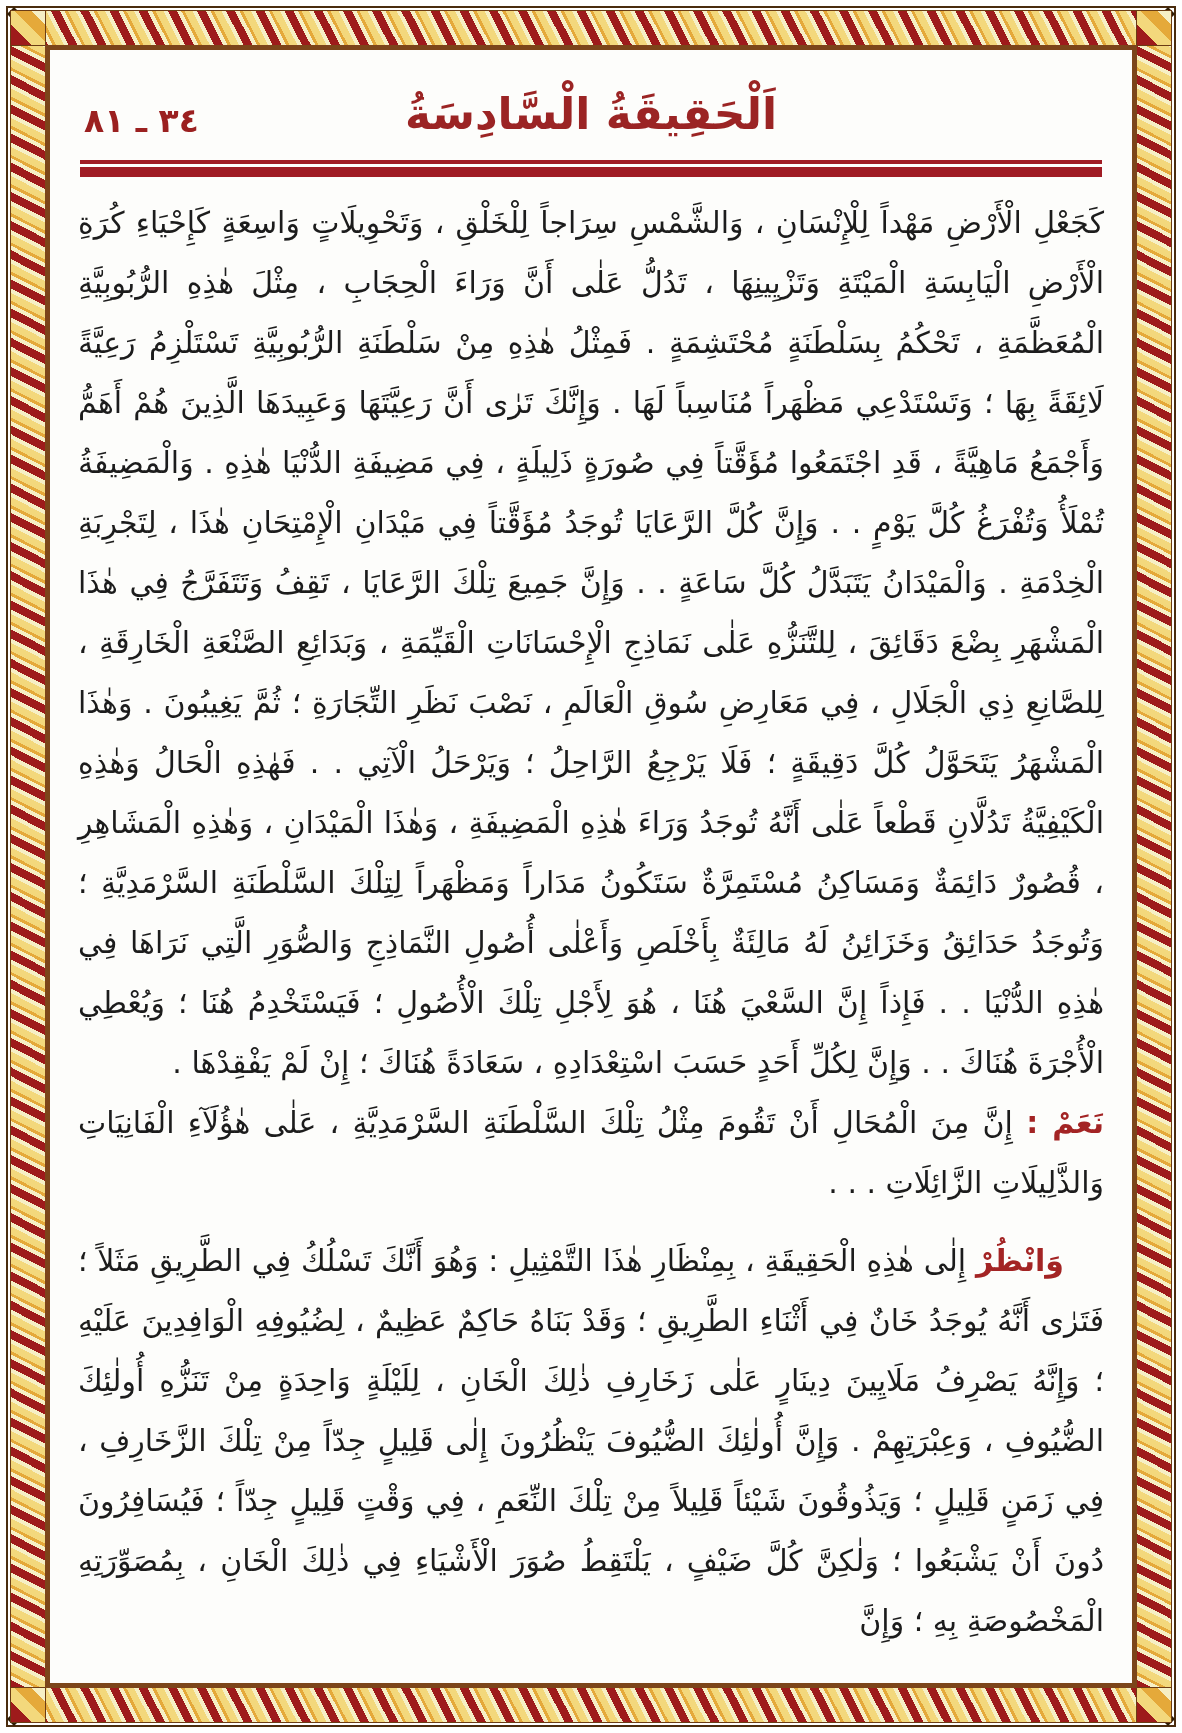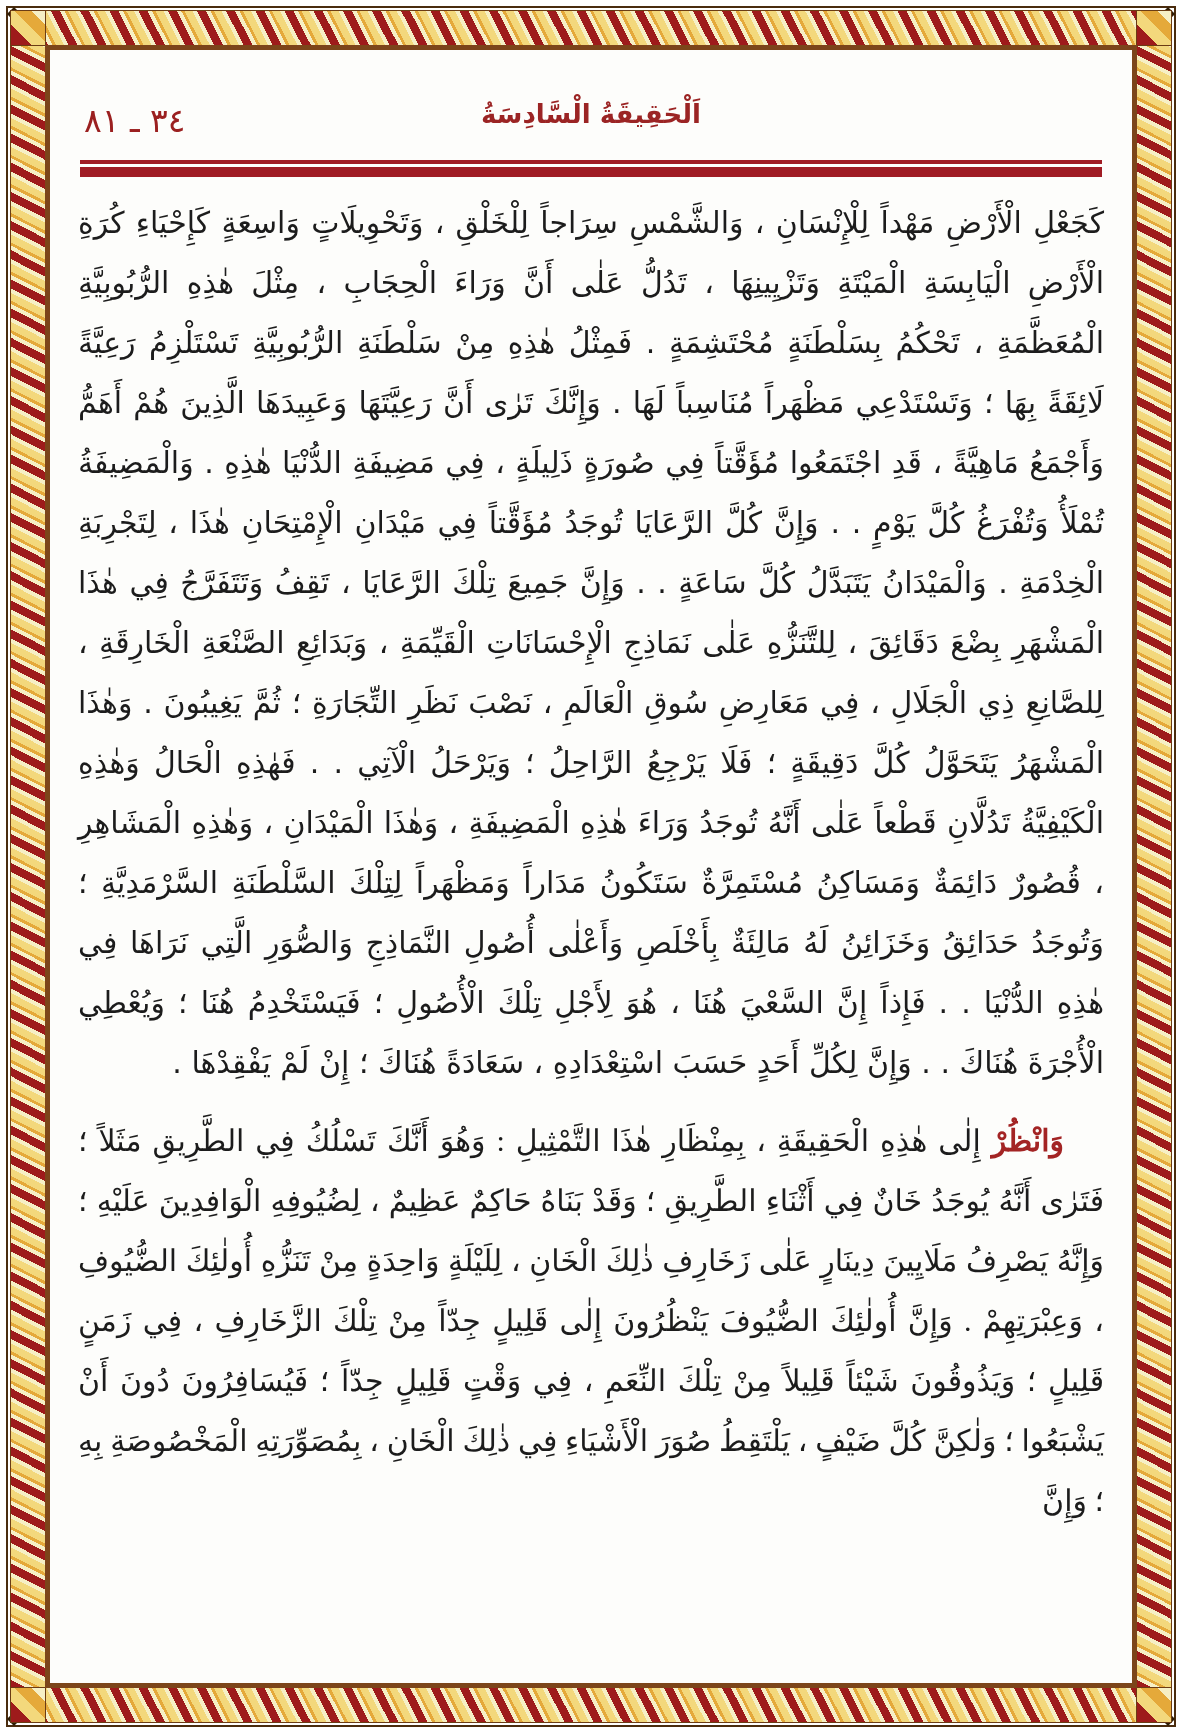--- a/index.html
+++ b/index.html
@@ -48,43 +48,43 @@
   .content{
     position:absolute;inset:50px;
     padding:20px 28px 0 28px;
     background:#fdfdfb;
     direction:rtl;
   }
   .header{position:relative;height:80px;margin-top:4px;}
   .chapter-title{
     position:absolute;left:0;right:0;top:0;
     text-align:center;
-    color:#9b2424;font-weight:bold;font-size:26px;line-height:80px;
+    color:#9b2424;font-weight:bold;font-size:44px;line-height:80px;
   }
   .page-number{
     position:absolute;right:0;top:14px;   
-    color:#9b2020;font-weight:normal;font-size:33px;line-height:66px;text-align:right;
+    color:#9b2020;font-weight:bold;font-size:33px;line-height:66px;text-align:right;
   }
   
   .page-number{right:auto;left:6px;}
   .rule{margin:6px 2px 0 2px;}
   .rule-thin{height:4px;background:#a01c24;}
   .rule-gap{height:3px;}
   .rule-thick{height:10px;background:#a01c24;}
   .body-text{
     margin-top:16px;
     color:#1c1c1c;
     font-size:30px;
     line-height:60px;
     text-align:justify;
     text-justify:inter-word;
   }
   .body-text p{margin:0;padding:0;}
   .body-text p.spaced{margin-top:18px;}
-  .body-text p.indented{text-indent:40px;font-family:Liberation Serif, serif;}
+  .body-text p.indented{text-indent:40px;}
   .lead-red{color:#a32424;font-weight:bold;}
 </style>
 </head>
 <body>
 
 <div class="page">
 
   <div class="frame-outer">
     <div class="corner-dot tl"></div>
     <div class="corner-dot tr"></div>
@@ -109,17 +109,18 @@
     </div>
 
     <div class="rule">
       <div class="rule-thin"></div>
       <div class="rule-gap"></div>
       <div class="rule-thick"></div>
     </div>
 
     <div class="body-text">
       <p>كَجَعْلِ الْأَرْضِ مَهْداً لِلْإِنْسَانِ ، وَالشَّمْسِ سِرَاجاً لِلْخَلْقِ ، وَتَحْوِيلَاتٍ وَاسِعَةٍ كَإِحْيَاءِ كُرَةِ الْأَرْضِ الْيَابِسَةِ الْمَيْتَةِ وَتَزْيِينِهَا ، تَدُلُّ عَلٰى أَنَّ وَرَاءَ الْحِجَابِ ، مِثْلَ هٰذِهِ الرُّبُوبِيَّةِ الْمُعَظَّمَةِ ، تَحْكُمُ بِسَلْطَنَةٍ مُحْتَشِمَةٍ . فَمِثْلُ هٰذِهِ مِنْ سَلْطَنَةِ الرُّبُوبِيَّةِ تَسْتَلْزِمُ رَعِيَّةً لَائِقَةً بِهَا ؛ وَتَسْتَدْعِي مَظْهَراً مُنَاسِباً لَهَا . وَإِنَّكَ تَرٰى أَنَّ رَعِيَّتَهَا وَعَبِيدَهَا الَّذِينَ هُمْ أَهَمُّ وَأَجْمَعُ مَاهِيَّةً ، قَدِ اجْتَمَعُوا مُؤَقَّتاً فِي صُورَةٍ ذَلِيلَةٍ ، فِي مَضِيفَةِ الدُّنْيَا هٰذِهِ . وَالْمَضِيفَةُ تُمْلَأُ وَتُفْرَغُ كُلَّ يَوْمٍ . . وَإِنَّ كُلَّ الرَّعَايَا تُوجَدُ مُؤَقَّتاً فِي مَيْدَانِ الْإِمْتِحَانِ هٰذَا ، لِتَجْرِبَةِ الْخِدْمَةِ . وَالْمَيْدَانُ يَتَبَدَّلُ كُلَّ سَاعَةٍ . . وَإِنَّ جَمِيعَ تِلْكَ الرَّعَايَا ، تَقِفُ وَتَتَفَرَّجُ فِي هٰذَا الْمَشْهَرِ بِضْعَ دَقَائِقَ ، لِلتَّنَزُّهِ عَلٰى نَمَاذِجِ الْإِحْسَانَاتِ الْقَيِّمَةِ ، وَبَدَائِعِ الصَّنْعَةِ الْخَارِقَةِ ، لِلصَّانِعِ ذِي الْجَلَالِ ، فِي مَعَارِضِ سُوقِ الْعَالَمِ ، نَصْبَ نَظَرِ التِّجَارَةِ ؛ ثُمَّ يَغِيبُونَ . وَهٰذَا الْمَشْهَرُ يَتَحَوَّلُ كُلَّ دَقِيقَةٍ ؛ فَلَا يَرْجِعُ الرَّاحِلُ ؛ وَيَرْحَلُ الْآتِي . . فَهٰذِهِ الْحَالُ وَهٰذِهِ الْكَيْفِيَّةُ تَدُلَّانِ قَطْعاً عَلٰى أَنَّهُ تُوجَدُ وَرَاءَ هٰذِهِ الْمَضِيفَةِ ، وَهٰذَا الْمَيْدَانِ ، وَهٰذِهِ الْمَشَاهِرِ ، قُصُورٌ دَائِمَةٌ وَمَسَاكِنُ مُسْتَمِرَّةٌ سَتَكُونُ مَدَاراً وَمَظْهَراً لِتِلْكَ السَّلْطَنَةِ السَّرْمَدِيَّةِ ؛ وَتُوجَدُ حَدَائِقُ وَخَزَائِنُ لَهُ مَالِئَةٌ بِأَخْلَصِ وَأَعْلٰى أُصُولِ النَّمَاذِجِ وَالصُّوَرِ الَّتِي نَرَاهَا فِي هٰذِهِ الدُّنْيَا . . فَإِذاً إِنَّ السَّعْيَ هُنَا ، هُوَ لِأَجْلِ تِلْكَ الْأُصُولِ ؛ فَيَسْتَخْدِمُ هُنَا ؛ وَيُعْطِي الْأُجْرَةَ هُنَاكَ . . وَإِنَّ لِكُلِّ أَحَدٍ حَسَبَ اسْتِعْدَادِهِ ، سَعَادَةً هُنَاكَ ؛ إِنْ لَمْ يَفْقِدْهَا .</p>
+      <p><span class="lead-red">نَعَمْ :</span> <span>إِنَّ مِنَ الْمُحَالِ أَنْ تَقُومَ مِثْلُ تِلْكَ السَّلْطَنَةِ السَّرْمَدِيَّةِ ، عَلٰى هٰؤُلَآءِ الْفَانِيَاتِ وَالذَّلِيلَاتِ الزَّائِلَاتِ . . .</span></p>
       <p class="spaced indented"><span class="lead-red">وَانْظُرْ</span> <span>إِلٰى هٰذِهِ الْحَقِيقَةِ ، بِمِنْظَارِ هٰذَا التَّمْثِيلِ : وَهُوَ أَنَّكَ تَسْلُكُ فِي الطَّرِيقِ مَثَلاً ؛ فَتَرٰى أَنَّهُ يُوجَدُ خَانٌ فِي أَثْنَاءِ الطَّرِيقِ ؛ وَقَدْ بَنَاهُ حَاكِمٌ عَظِيمٌ ، لِضُيُوفِهِ الْوَافِدِينَ عَلَيْهِ ؛ وَإِنَّهُ يَصْرِفُ مَلَايِينَ دِينَارٍ عَلٰى زَخَارِفِ ذٰلِكَ الْخَانِ ، لِلَيْلَةٍ وَاحِدَةٍ مِنْ تَنَزُّهِ أُولٰئِكَ الضُّيُوفِ ، وَعِبْرَتِهِمْ . وَإِنَّ أُولٰئِكَ الضُّيُوفَ يَنْظُرُونَ إِلٰى قَلِيلٍ جِدّاً مِنْ تِلْكَ الزَّخَارِفِ ، فِي زَمَنٍ قَلِيلٍ ؛ وَيَذُوقُونَ شَيْئاً قَلِيلاً مِنْ تِلْكَ النِّعَمِ ، فِي وَقْتٍ قَلِيلٍ جِدّاً ؛ فَيُسَافِرُونَ دُونَ أَنْ يَشْبَعُوا ؛ وَلٰكِنَّ كُلَّ ضَيْفٍ ، يَلْتَقِطُ صُوَرَ الْأَشْيَاءِ فِي ذٰلِكَ الْخَانِ ، بِمُصَوِّرَتِهِ الْمَخْصُوصَةِ بِهِ ؛ وَإِنَّ</span></p>
     </div>
 
   </div>
 </div>
 
 </body></html>

